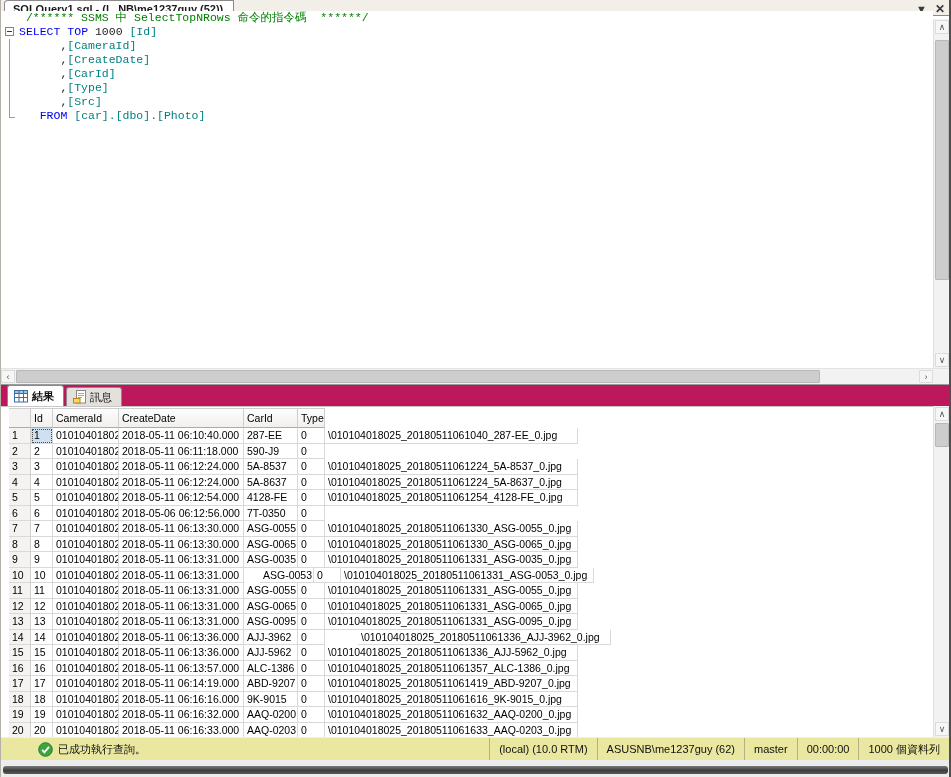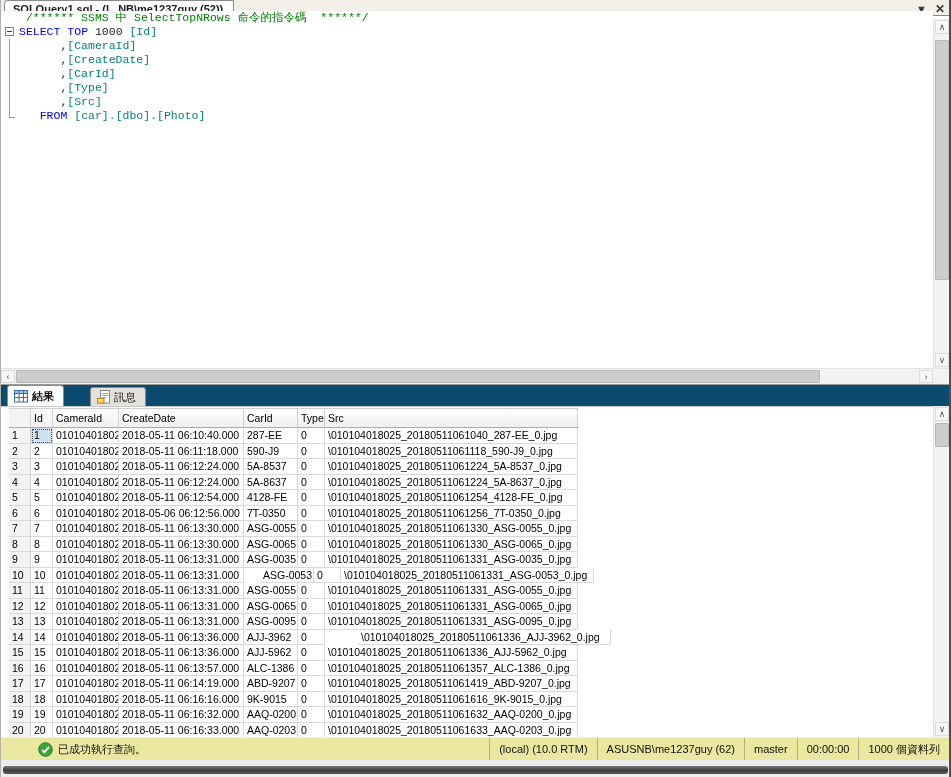--- a/index.html
+++ b/index.html
@@ -40,22 +40,22 @@
   
   .sb{position:absolute;background:#f2f2f2;box-sizing:border-box;}
   .sb-btn{position:absolute;background:#f6f6f6;border:1px solid #dcdcdc;box-sizing:border-box;
     color:#5a5a5a;font-size:9px;text-align:center;line-height:13px;}
   .sb-thumb{position:absolute;background:#cdcdcd;border:1px solid #b8b8b8;box-sizing:border-box;border-radius:1px;}
   .ed-vscroll{right:2px;top:19px;width:16px;height:349px;border-left:1px solid #e0e0e0;}
   .hscroll{left:0;top:368px;width:949px;height:16px;border-top:1px solid #e3e3e3;}
   .grid-vscroll{right:2px;top:406px;width:16px;height:331px;border-left:1px solid #e0e0e0;}
 
   
-  .res-tabs{position:absolute;left:1px;top:384px;width:948px;height:22px;background:#0c4a6e;
-    border-top:1px solid #9b9b9b;box-sizing:border-box;padding-left:6px;display:flex;align-items:flex-end;gap:24px;}
+  .res-tabs{position:absolute;left:1px;top:384px;width:948px;height:22px;background:#be185d;
+    border-top:1px solid #9b9b9b;box-sizing:border-box;padding-left:6px;display:flex;align-items:flex-end;}
   .res-tab{height:19px;display:flex;align-items:center;gap:4px;padding:0 9px 0 6px;
     font-size:11px;color:#111;border:1px solid #8a8a8a;border-bottom:none;box-sizing:border-box;
     background:#e4e1dc;border-top-left-radius:3px;border-top-right-radius:3px;}
   .res-tab.active{background:#fff;height:21px;font-weight:bold;}
   .res-tab + .res-tab{margin-left:2px;}
 
   
   .results{position:absolute;left:1px;top:406px;width:932px;height:331px;background:#fff;overflow:hidden;
     border-top:1px solid #c6c6c6;}
   .grid{position:absolute;left:8px;top:1px;}
@@ -170,39 +170,37 @@
 
   <div class="results">
     <div class="grid" id="grid">
         <div class="g-row g-head">
           <div class="g-cell g-rowhdr" style="width: 22px;"></div>
           <div class="g-cell" style="width: 22px;">Id</div>
           <div class="g-cell" style="width: 66px;">CameraId</div>
           <div class="g-cell" style="width: 125px;">CreateDate</div>
           <div class="g-cell" style="width: 54px;">CarId</div>
           <div class="g-cell" style="width: 27px;">Type</div>
-          <div class="g-cell" style="width: 253px;">Src</div>
         </div>
         <div class="g-row">
           <div class="g-cell g-rowhdr" style="width: 22px;">1</div>
           <div class="g-cell sel" style="width: 22px;">1</div>
           <div class="g-cell" style="width: 66px;">010104018025</div>
           <div class="g-cell" style="width: 125px;">2018-05-11 06:10:40.000</div>
           <div class="g-cell" style="width: 54px;">287-EE</div>
           <div class="g-cell" style="width: 27px;">0</div>
           <div class="g-cell" style="width: 253px;">\010104018025_20180511061040_287-EE_0.jpg</div>
         </div>
         <div class="g-row">
           <div class="g-cell g-rowhdr" style="width: 22px;">2</div>
           <div class="g-cell" style="width: 22px;">2</div>
           <div class="g-cell" style="width: 66px;">010104018025</div>
           <div class="g-cell" style="width: 125px;">2018-05-11 06:11:18.000</div>
           <div class="g-cell" style="width: 54px;">590-J9</div>
           <div class="g-cell" style="width: 27px;">0</div>
-          <div class="g-cell" style="width: 253px;">\010104018025_20180511061118_590-J9_0.jpg</div>
         </div>
         <div class="g-row">
           <div class="g-cell g-rowhdr" style="width: 22px;">3</div>
           <div class="g-cell" style="width: 22px;">3</div>
           <div class="g-cell" style="width: 66px;">010104018025</div>
           <div class="g-cell" style="width: 125px;">2018-05-11 06:12:24.000</div>
           <div class="g-cell" style="width: 54px;">5A-8537</div>
           <div class="g-cell" style="width: 27px;">0</div>
           <div class="g-cell" style="width: 253px;">\010104018025_20180511061224_5A-8537_0.jpg</div>
         </div>
@@ -224,21 +222,20 @@
           <div class="g-cell" style="width: 27px;">0</div>
           <div class="g-cell" style="width: 253px;">\010104018025_20180511061254_4128-FE_0.jpg</div>
         </div>
         <div class="g-row">
           <div class="g-cell g-rowhdr" style="width: 22px;">6</div>
           <div class="g-cell" style="width: 22px;">6</div>
           <div class="g-cell" style="width: 66px;">010104018025</div>
           <div class="g-cell" style="width: 125px;">2018-05-06 06:12:56.000</div>
           <div class="g-cell" style="width: 54px;">7T-0350</div>
           <div class="g-cell" style="width: 27px;">0</div>
-          <div class="g-cell" style="width: 253px;">\010104018025_20180511061256_7T-0350_0.jpg</div>
         </div>
         <div class="g-row">
           <div class="g-cell g-rowhdr" style="width: 22px;">7</div>
           <div class="g-cell" style="width: 22px;">7</div>
           <div class="g-cell" style="width: 66px;">010104018025</div>
           <div class="g-cell" style="width: 125px;">2018-05-11 06:13:30.000</div>
           <div class="g-cell" style="width: 54px;">ASG-0055</div>
           <div class="g-cell" style="width: 27px;">0</div>
           <div class="g-cell" style="width: 253px;">\010104018025_20180511061330_ASG-0055_0.jpg</div>
         </div>

